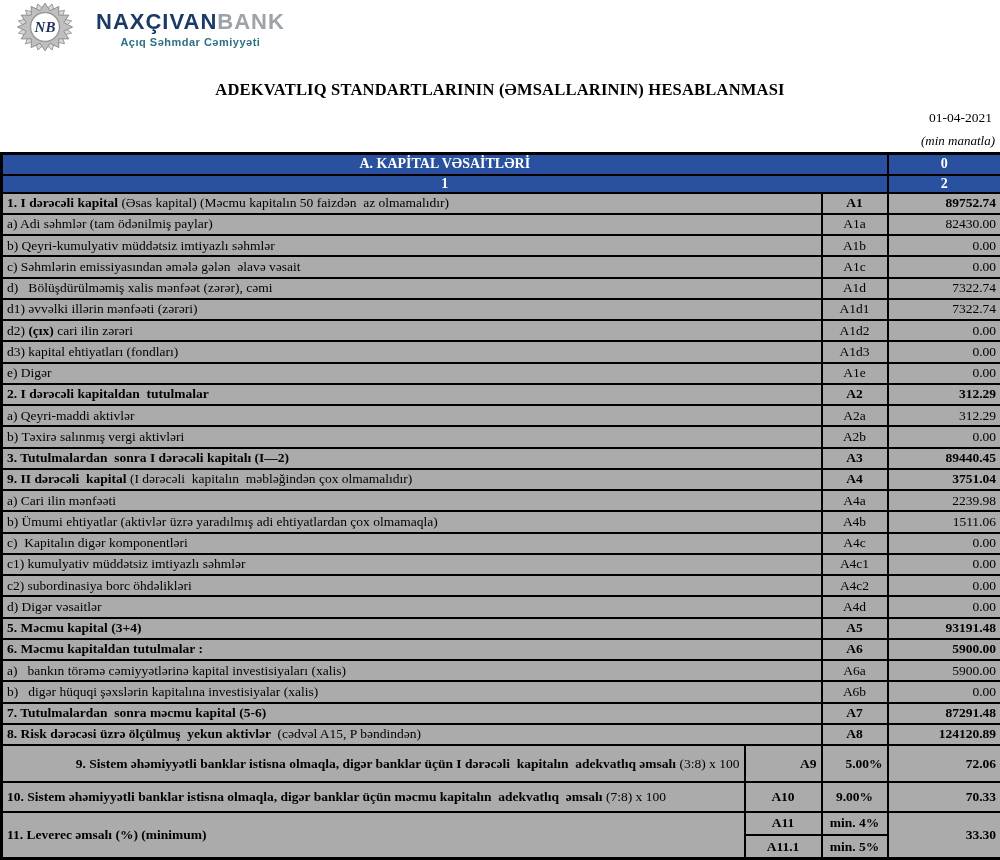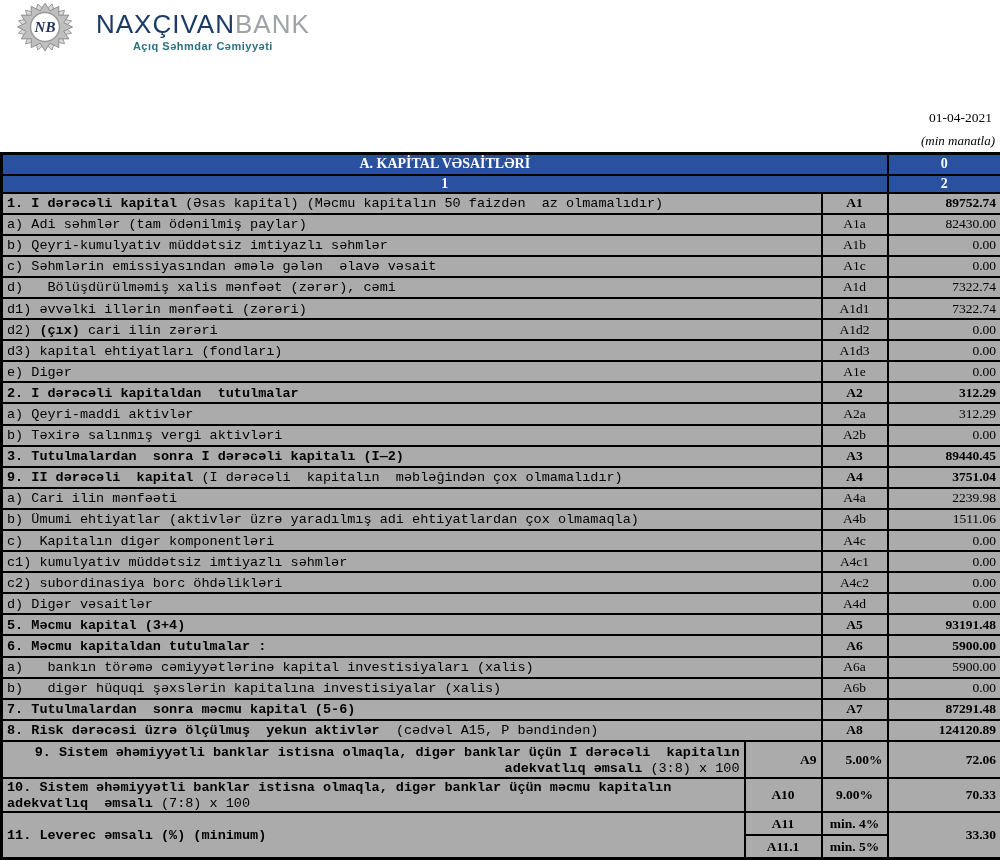--- a/index.html
+++ b/index.html
@@ -16,22 +16,22 @@
   html,body{margin:0;padding:0;}
   body{
     width:1000px;height:860px;position:relative;background:#ffffff;
     font-family:"Liberation Serif","DejaVu Serif",serif;color:#000;
     overflow:hidden;
   }
   
   .logo{position:absolute;left:16px;top:2px;display:flex;align-items:flex-start;}
   .logo svg{display:block;}
   .logo-text{margin-left:22px;margin-top:9px;text-align:center;}
-  .brand{font-family:"Liberation Sans","DejaVu Sans",sans-serif;font-weight:normal;
-         font-size:26px;letter-spacing:1px;line-height:1;}
+  .brand{font-family:"Liberation Sans","DejaVu Sans",sans-serif;font-weight:bold;
+         font-size:22px;letter-spacing:1px;line-height:1;}
   .brand .navy{color:var(--brand-navy);}
   .brand .gray{color:var(--brand-gray);}
   .brand-sub{font-family:"Liberation Sans","DejaVu Sans",sans-serif;font-weight:bold;
          font-size:11px;color:var(--brand-teal);letter-spacing:0.5px;margin-top:3px;}
   .doc-title{position:absolute;top:57px;left:0;width:1000px;text-align:center;
          font-weight:bold;font-size:16.5px;line-height:1.35;letter-spacing:0.2px;}
   .doc-date{position:absolute;top:110px;right:8px;font-size:13.5px;}
   .doc-unit{position:absolute;top:133px;right:5px;font-size:13px;font-style:italic;}
   
   table.main{
@@ -44,21 +44,21 @@
     border:2px solid var(--border-black);
     padding:0 4px;overflow:hidden;white-space:nowrap;
   }
   tr.hdr th{
     background:var(--header-blue);color:#ffffff;font-weight:bold;
     text-align:center;font-size:14px;height:21px;
   }
   tr.hdr2 th{height:18px;}
   tbody td{background:var(--row-gray);height:21px;}
   td.label{text-align:left;}
-  td.label span{white-space:pre-wrap;font-family:Liberation Mono, monospace;}
+  td.label span{white-space:pre-wrap;}
   td.ind0{padding-left:5px;}
   td.ind1{padding-left:30px;}
   td.ind2{padding-left:54px;}
   td.code{text-align:center;}
   td.value{text-align:right;padding-right:5px;}
   .b{font-weight:bold;}
   tr.r9 td{height:37px;text-align:right;}
   tr.r10 td{height:29px;}
   tr.lev td{height:23px;}
   tr.r9 td.label,tr.r10 td.label{font-size:13.5px;}
@@ -76,20 +76,21 @@
   <div class="logo-text">
     <div class="brand">
       <span class="navy">NAXÇIVAN</span><span class="gray">BANK</span>
     </div>
     <div class="brand-sub">Açıq Səhmdar Cəmiyyəti</div>
   </div>
 </div>
 
 <div class="doc-title">
   <br>
+  <span>ADEKVATLIQ STANDARTLARININ (ƏMSALLARININ) HESABLANMASI</span>
 </div>
 
 <div class="doc-date">01-04-2021</div>
 <div class="doc-unit">(min manatla)</div>
 
 <table class="main">
   <colgroup>
     <col style="width:743px">
       <col style="width:77px">
       <col style="width:66px">

